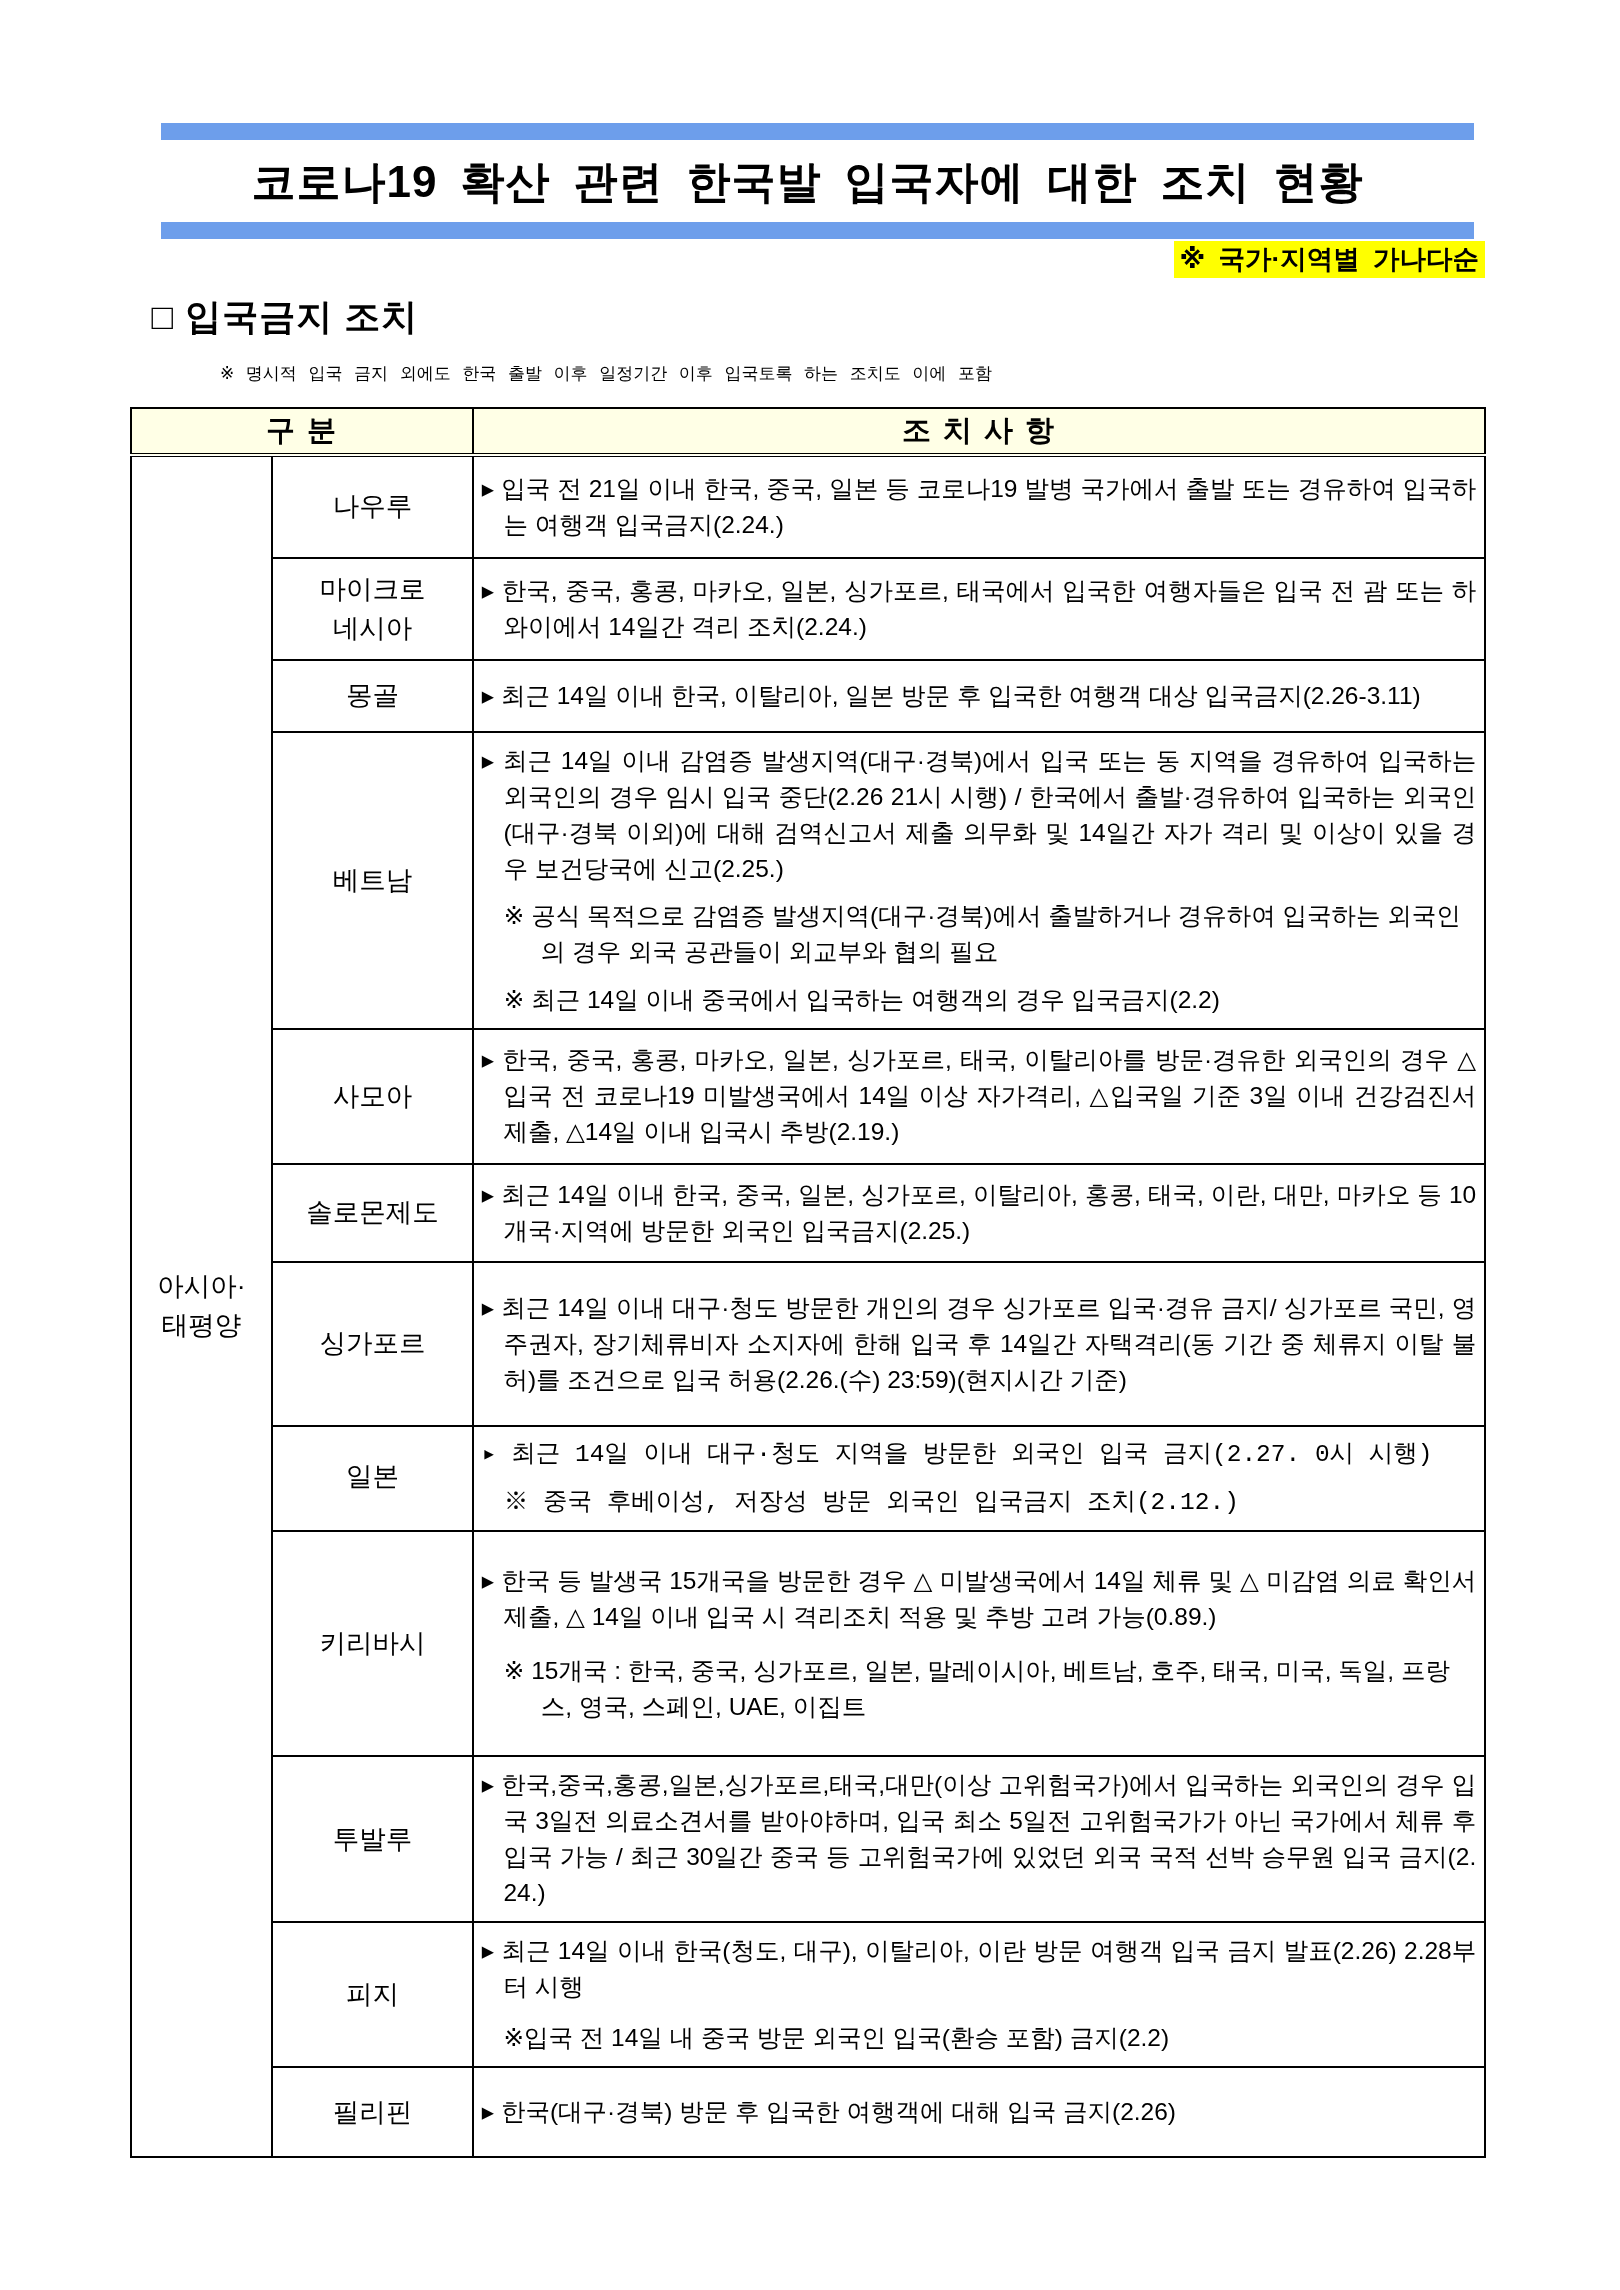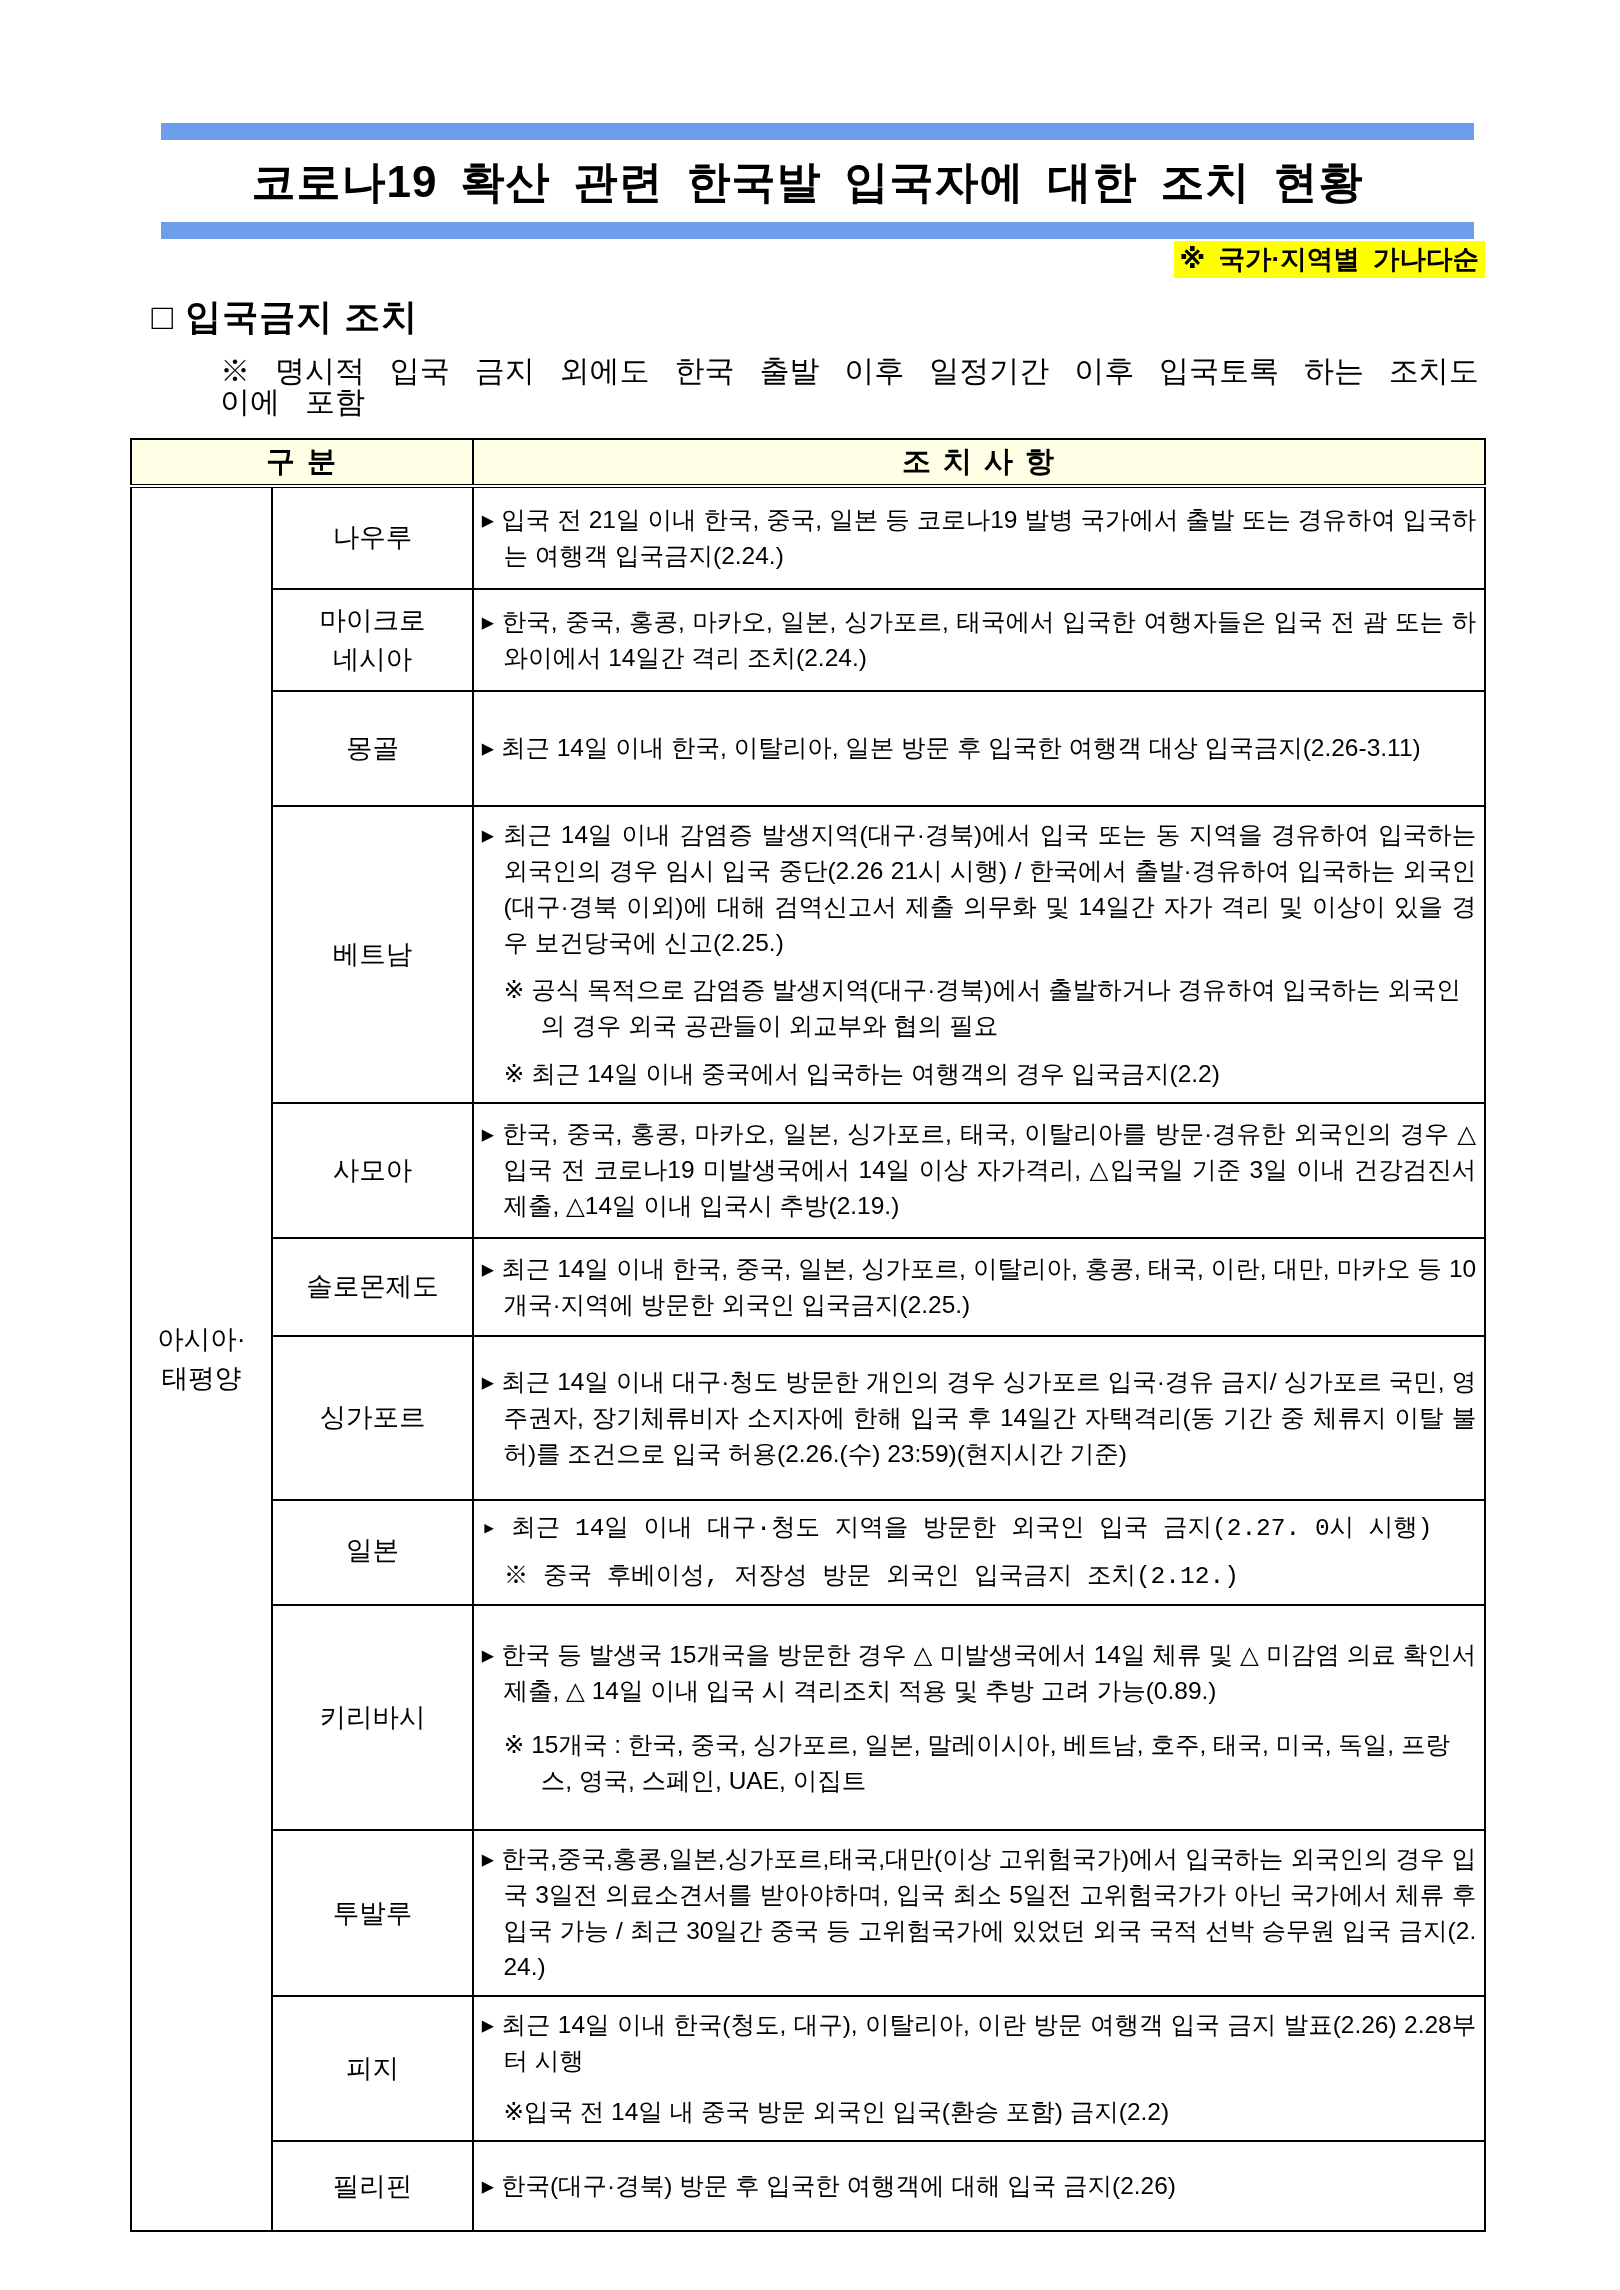--- a/index.html
+++ b/index.html
@@ -55,24 +55,23 @@
   }
   .section-heading {
     margin: 15.7px 0 0 21.6px;
     font-size: 36px;
     line-height: 45px;
     font-weight: 800;
     letter-spacing: 1px;
   }
   .section-note {
     margin: 19.6px 0 0 90px;
-    font-size: 30px;
+    font-size: 17px;
     line-height: 31px;
     word-spacing: 6.9px;
-    font-family: Liberation Mono, monospace;
   }
   table.measures-table {
     margin-top: 17.6px;
     width: 1355px;
     border-collapse: collapse;
     table-layout: fixed;
     border: 2.9px solid #000;
   }
   table.measures-table col.c-group   { width: 141px; }
   table.measures-table col.c-country { width: 201px; }
@@ -171,21 +170,21 @@
       </tr>
       <tr style="height:102px;">
         <td class="country-cell">
           <div>마이크로</div>
           <div>네시아</div>
         </td>
         <td class="detail-cell">
           <div class="para bullet">▸ 한국, 중국, 홍콩, 마카오, 일본, 싱가포르, 태국에서 입국한 여행자들은 입국 전 괌 또는 하와이에서 14일간 격리 조치(2.24.)</div>
         </td>
       </tr>
-      <tr style="height:115px;">
+      <tr style="height:72px;">
         <td class="country-cell">몽골</td>
         <td class="detail-cell">
           <div class="para bullet">▸ 최근 14일 이내 한국, 이탈리아, 일본 방문 후 입국한 여행객 대상 입국금지(2.26-3.11)</div>
         </td>
       </tr>
       <tr style="height:288px;">
         <td class="country-cell">베트남</td>
         <td class="detail-cell">
           <div class="para bullet">▸ 최근 14일 이내 감염증 발생지역(대구·경북)에서 입국 또는 동 지역을 경유하여 입국하는 외국인의 경우 임시 입국 중단(2.26 21시 시행) / 한국에서 출발·경유하여 입국하는 외국인(대구·경북 이외)에 대해 검역신고서 제출 의무화 및 14일간 자가 격리 및 이상이 있을 경우 보건당국에 신고(2.25.)</div>
           <div class="para note">※ 공식 목적으로 감염증 발생지역(대구·경북)에서 출발하거나 경유하여 입국하는 외국인의 경우 외국 공관들이 외교부와 협의 필요</div>

